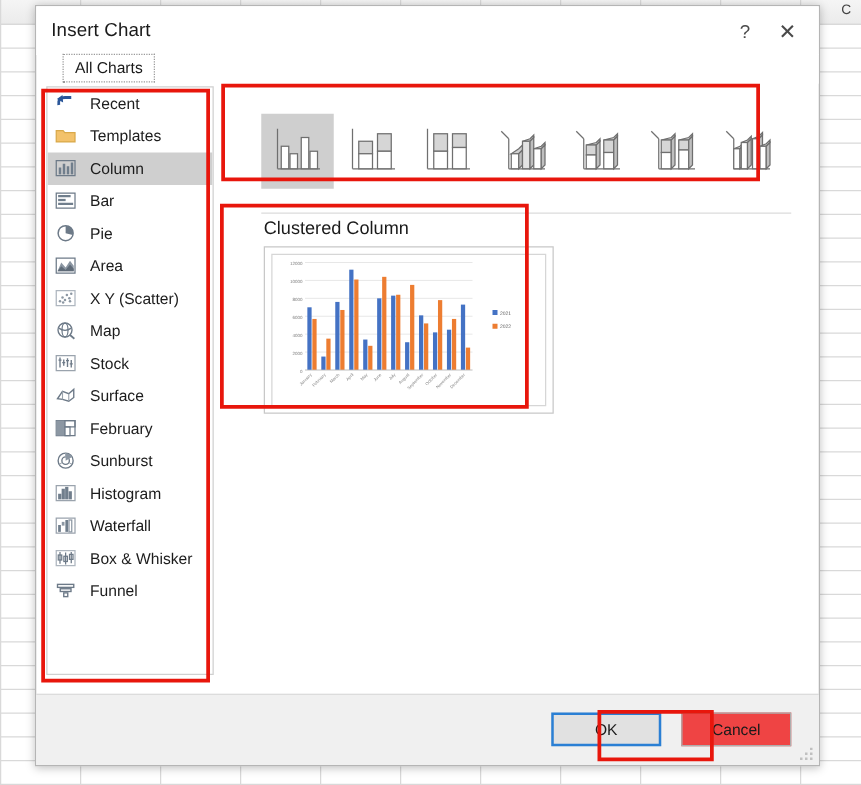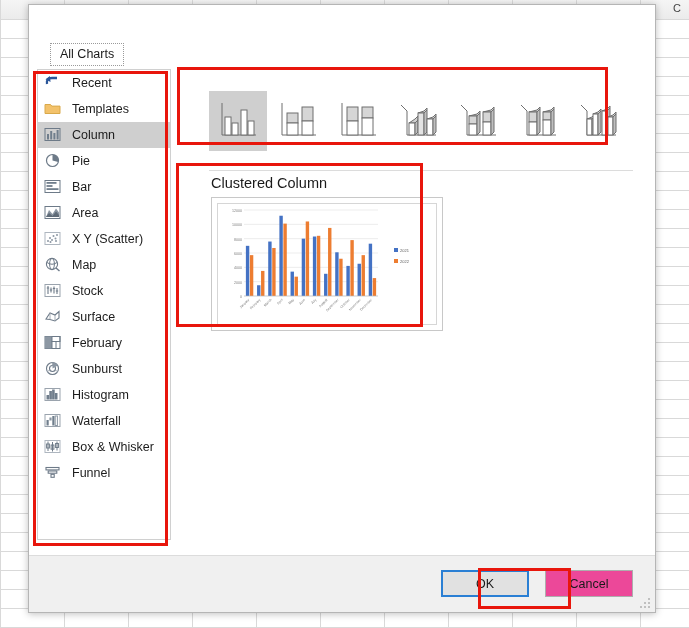--- a/index.html
+++ b/index.html
@@ -115,21 +115,21 @@
   
   #chart-svg{position:absolute;left:0;top:0;}
 
   
   #footer{
     position:absolute;left:0;right:0;bottom:0;height:56px;
     background:#f0f0f0;border-top:1px solid #dcdcdc;
   }
   .dlg-btn{
     position:absolute;top:14px;height:27px;width:88px;
-    font-size:12.5px;color:#1a1a1a;background:#ec4899;
+    font-size:12.5px;color:#1a1a1a;background:#ef4444;
     border:1px solid #adadad;box-sizing:border-box;
     display:flex;align-items:center;justify-content:center;cursor:default;
   }
   #ok-btn{right:126px;border:2px solid #2a7fd4;background:#e1e1e1;}
   #cancel-btn{right:22px;}
 
   
   #grip{
     position:absolute;right:4px;bottom:3px;width:11px;height:11px;opacity:.55;
   }
@@ -191,20 +191,25 @@
     <div class="grow" style="top: 532px;"></div>
     <div class="grow" style="top: 551px;"></div>
     <div class="grow" style="top: 570px;"></div>
     <div class="grow" style="top: 589px;"></div>
     <div class="grow" style="top: 608px;"></div>
     <div class="grow" style="top: 627px;"></div>
   </div>
 
 <div id="dialog">
 
+  <div id="titlebar">
+    <div id="dialog-title">Insert Chart</div>
+    <div class="tb-btn" id="help-btn">?</div>
+    <div class="tb-btn" id="close-btn">✕</div>
+  </div>
 
   <div id="tabstrip">
     <div id="tab-all-charts">All Charts</div>
   </div>
 
   <div id="content">
 
     <div id="sidebar">
         <div class="side-item">
           <span class="side-ico">
@@ -231,36 +236,36 @@
               <rect x="6.2" y="4" width="2" height="8.5" fill="#707e8c"></rect>
               <rect x="9.4" y="6" width="2" height="6.5" fill="#707e8c"></rect>
               <rect x="12.6" y="3" width="2" height="9.5" fill="#707e8c"></rect>
             </svg>
           </span>
           <span class="side-label">Column</span>
         </div>
         <div class="side-item">
           <span class="side-ico">
             <svg width="17" height="15" viewBox="0 0 17 15">
-              <circle cx="8.5" cy="7.5" r="6" fill="none" stroke="#6d7a88" stroke-width="1.2"></circle>
-              <path d="M8.5 7.5 L8.5 1.5 A6 6 0 0 1 14.2 9 Z" fill="#6d7a88"></path>
-            </svg>
-          </span>
-          <span class="side-label">Pie</span>
-        </div>
-        <div class="side-item">
-          <span class="side-ico">
-            <svg width="17" height="15" viewBox="0 0 17 15">
               <rect x="1" y="1.5" width="15" height="12" fill="none" stroke="#6d7a88" stroke-width="1"></rect>
               <rect x="2.5" y="3" width="10" height="1.8" fill="#707e8c"></rect>
               <rect x="2.5" y="6.1" width="6" height="1.8" fill="#707e8c"></rect>
               <rect x="2.5" y="9.2" width="12" height="1.8" fill="#707e8c"></rect>
             </svg>
           </span>
           <span class="side-label">Bar</span>
+        </div>
+        <div class="side-item">
+          <span class="side-ico">
+            <svg width="17" height="15" viewBox="0 0 17 15">
+              <circle cx="8.5" cy="7.5" r="6" fill="none" stroke="#6d7a88" stroke-width="1.2"></circle>
+              <path d="M8.5 7.5 L8.5 1.5 A6 6 0 0 1 14.2 9 Z" fill="#6d7a88"></path>
+            </svg>
+          </span>
+          <span class="side-label">Pie</span>
         </div>
         <div class="side-item">
           <span class="side-ico">
             <svg width="17" height="15" viewBox="0 0 17 15">
               <rect x="1" y="1.5" width="15" height="12" fill="none" stroke="#6d7a88" stroke-width="1"></rect>
               <path d="M2 12 L5 5 L8.5 9 L12 3.5 L15 7.5 L15 12 Z" fill="#8c97a3"></path>
               <path d="M2 12 L5 8 L8.5 11 L12 6.5 L15 10 L15 12 Z" fill="#5f6b78"></path>
             </svg>
           </span>
           <span class="side-label">Area</span>

